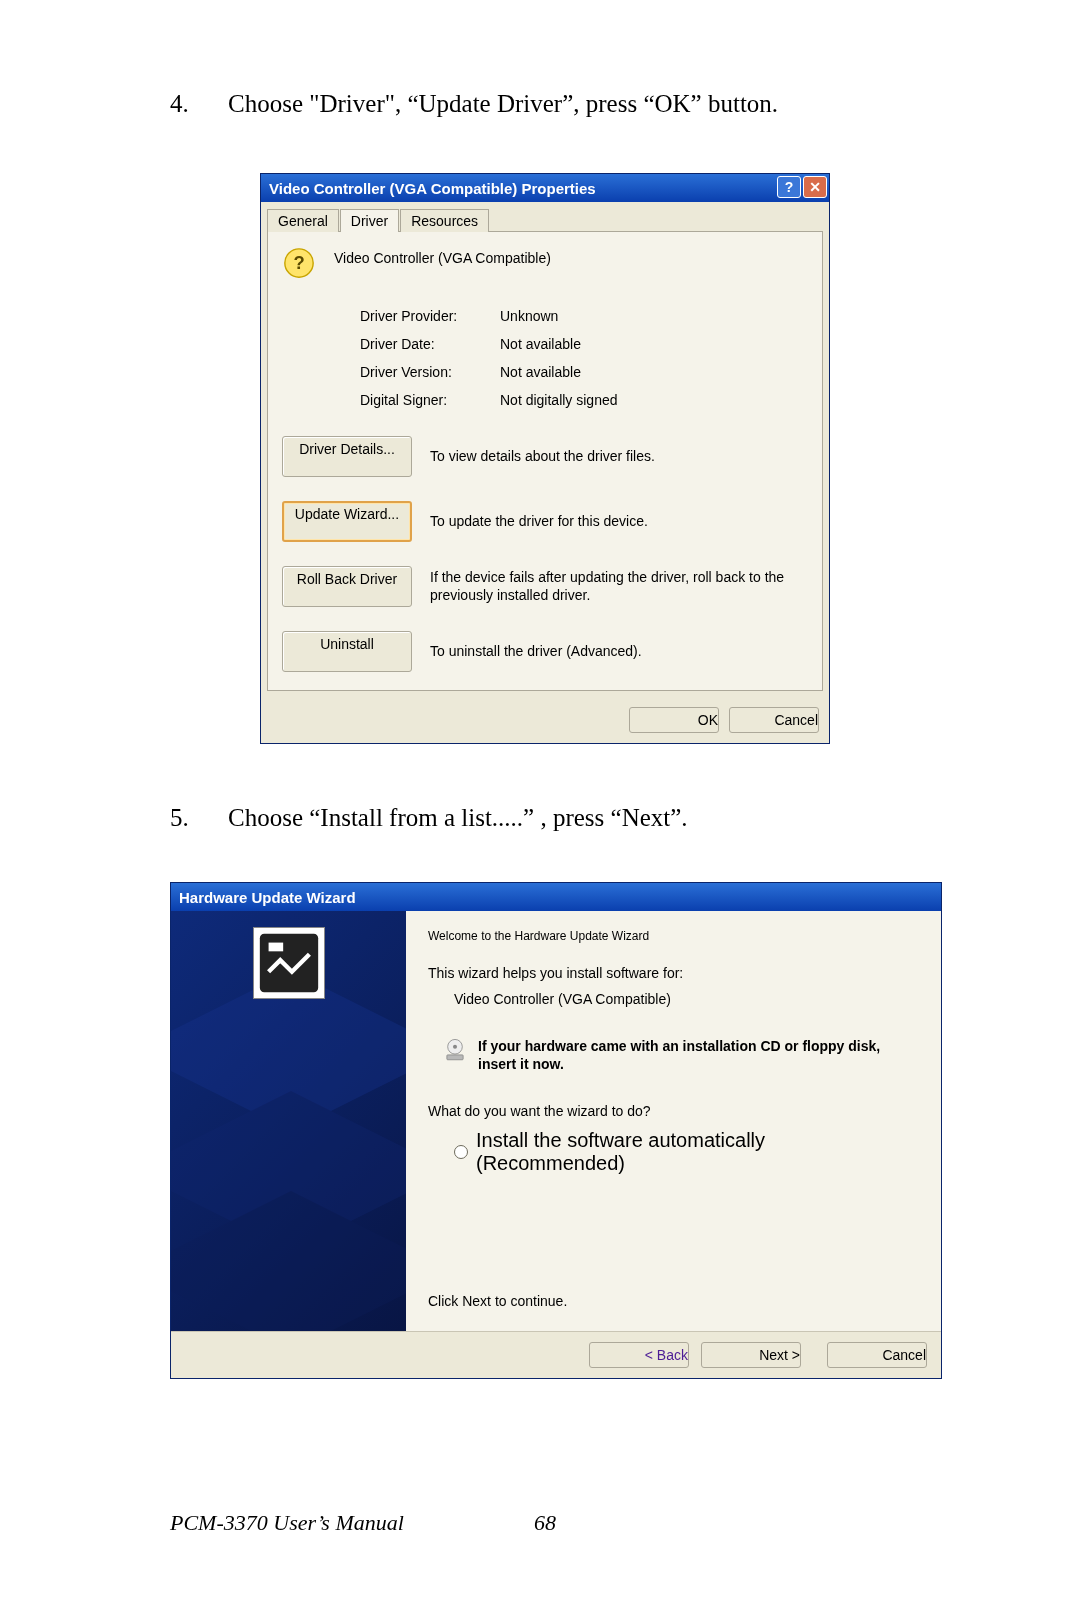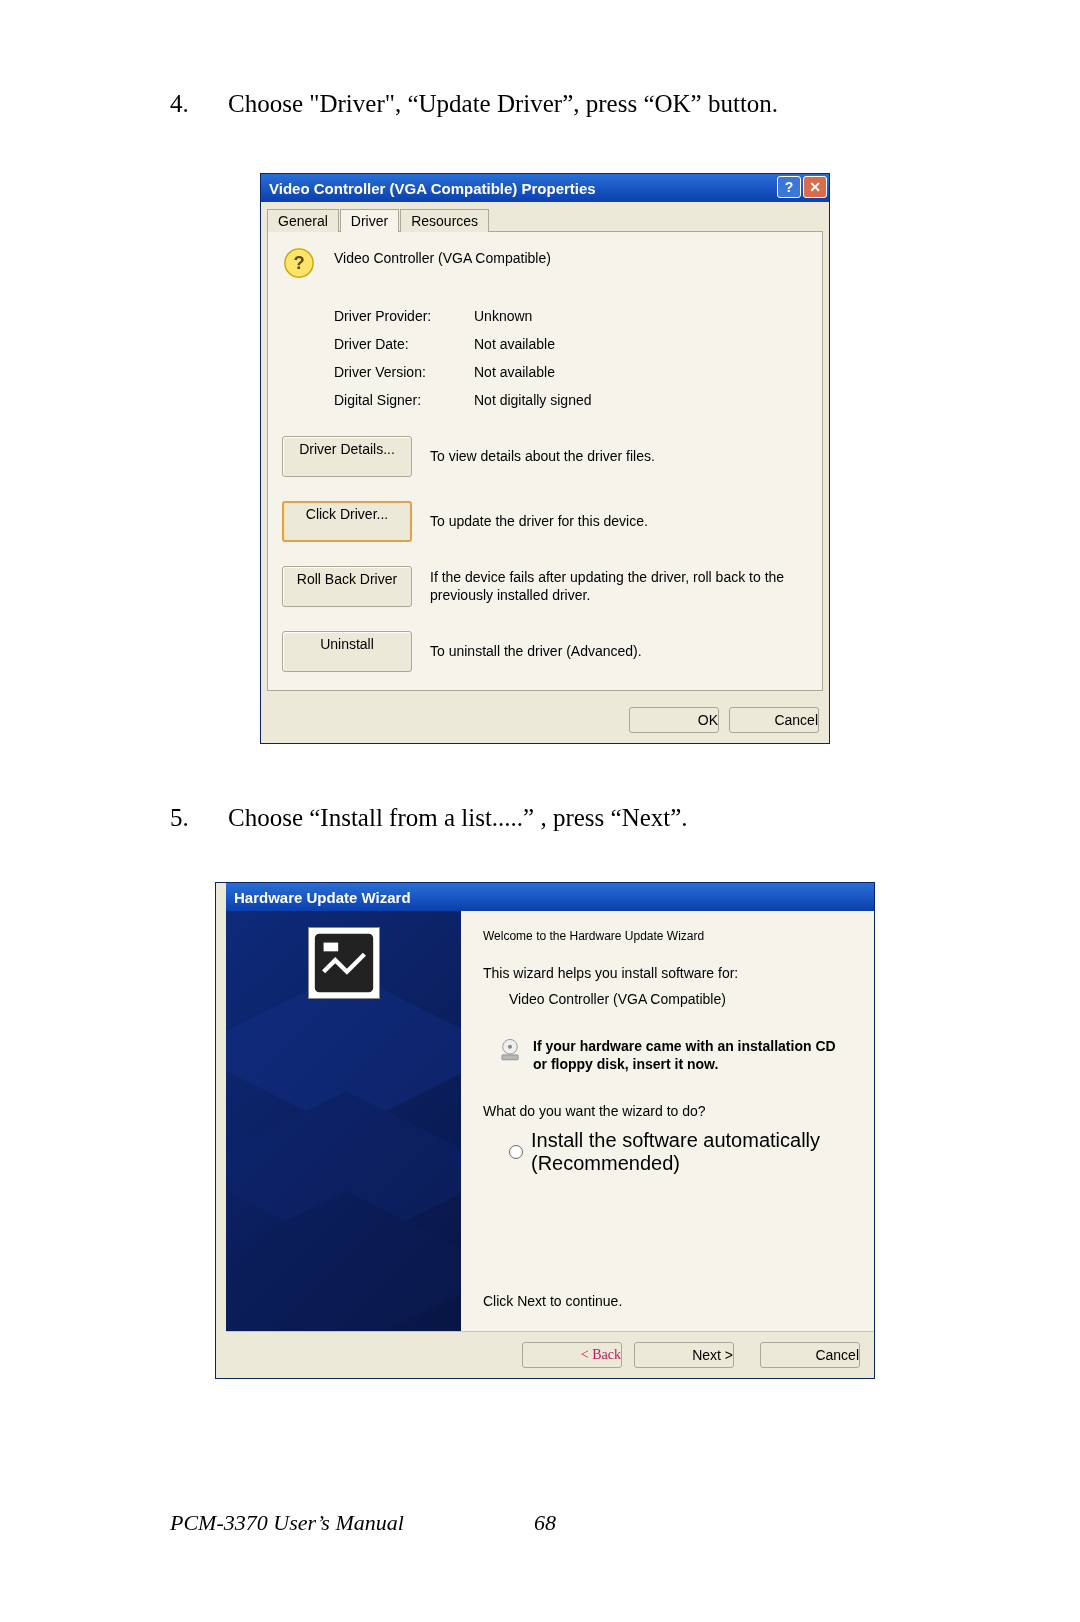--- a/index.html
+++ b/index.html
@@ -88,21 +88,21 @@
     align-items: flex-start;
     gap: 18px;
     margin-bottom: 28px;
   }
   .qicon {
     width: 34px; height: 34px;
     flex: 0 0 34px;
   }
   .qicon svg { width: 100%; height: 100%; }
   .prop-grid {
-    margin-left: 52px;
+    margin-left: 78px;
     margin-bottom: 28px;
   }
   .prop-row { display: flex; margin-bottom: 12px; font-size: 14px;}
   .prop-label { width: 140px; }
   .prop-val { flex: 1; }
 
   .btn-row {
     display: flex;
     align-items: center;
     gap: 18px;
@@ -144,27 +144,26 @@
     border-radius: 3px;
     font-family: Tahoma, Arial, sans-serif;
     font-size: 14px;
     line-height: 24px;
     text-align: right;
     cursor: pointer;
   }
 
   
   .dlg2 {
-    width: 660px;
+    width: 772px;
     margin: 0 auto;
     border: 1px solid #0a246a;
     background: #ece9d8;
     font-family: Tahoma, Arial, sans-serif;
     font-size: 14px;
-    padding-left: 10px;
   }
   .wiz-body {
     display: flex;
     min-height: 420px;
   }
   .wiz-side {
     width: 235px;
     background: #0a1f5e;
     background: linear-gradient(135deg,#0e2a7a,#081544);
     position: relative;
@@ -215,21 +214,21 @@
   .radio.checked::after {
     content:""; width:6px; height:6px; border-radius:50%; background:#2a6a2a;
   }
   .wiz-footer {
     border-top: 1px solid #c9c5b4;
     padding: 10px 14px;
     display:flex; justify-content:flex-end; gap:12px;
     background: #ece9d8;
   }
   .wiz-footer .footer-btn { width: 100px; }
-  .footer-btn.disabled { color: #be185d; font-family: Liberation Serif, serif; }
+  .footer-btn.disabled { color: #4c1d95; }
 
   .page-footer {
     position: absolute;
     bottom: 86px;
     left: 170px;
     right: 160px;
     display: flex;
     font-style: italic;
     font-size: 22px;
     font-family: Liberation Serif, serif;
@@ -296,21 +295,21 @@
           <span class="prop-label">Digital Signer:</span>
           <span class="prop-val">Not digitally signed</span>
         </div>
       </div>
 
       <div class="btn-row">
         <div class="winbtn">Driver Details...</div>
         <div class="btn-desc">To view details about the driver files.</div>
       </div>
       <div class="btn-row">
-        <div class="winbtn highlight">Click Driver...</div>
+        <div class="winbtn highlight">Update Wizard...</div>
         <div class="btn-desc">To update the driver for this device.</div>
       </div>
       <div class="btn-row">
         <div class="winbtn">Roll Back Driver</div>
         <div class="btn-desc">If the device fails after updating the driver, roll back to the previously installed driver.</div>
       </div>
       <div class="btn-row" style="margin-bottom:4px;">
         <div class="winbtn">Uninstall</div>
         <div class="btn-desc">To uninstall the driver (Advanced).</div>
       </div>

